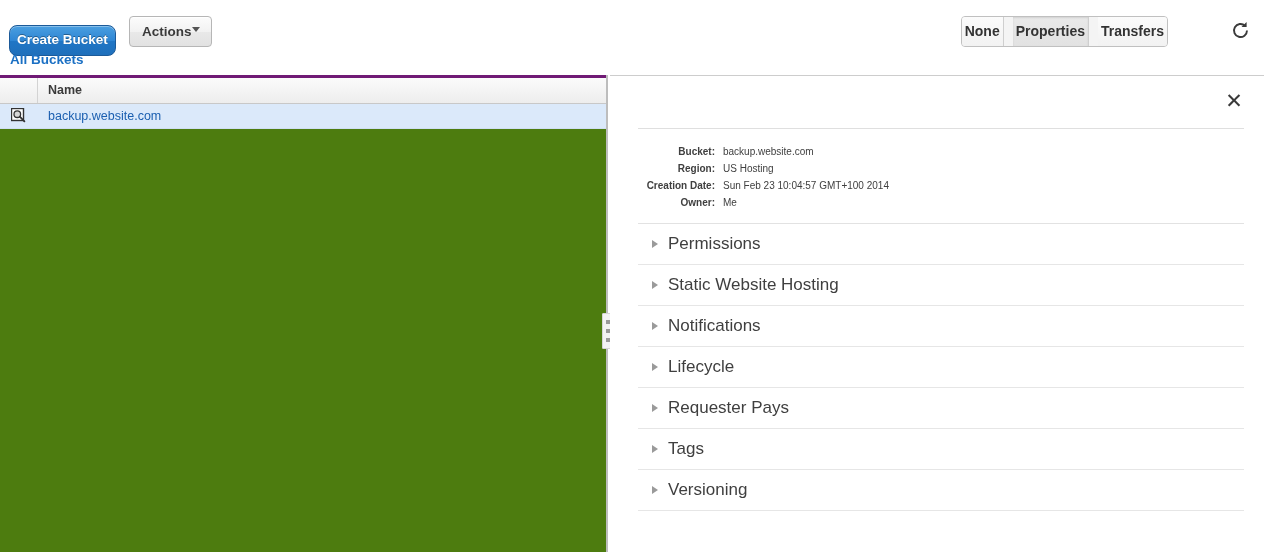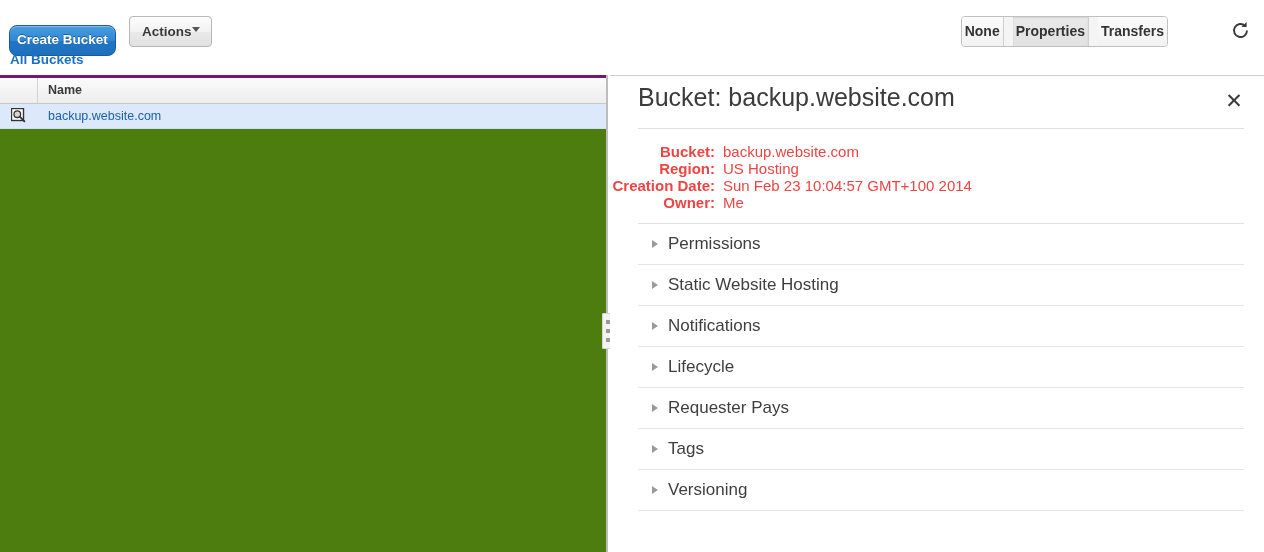--- a/index.html
+++ b/index.html
@@ -255,23 +255,23 @@
     margin: 0 20px 0 28px;
     height: 1px;
     background: #dfdfdf;
   }
 
   .meta {
     padding: 14px 0 12px 0;
   }
   .meta-row {
     display: flex;
-    font-size: 15px;
+    font-size: 10px;
     line-height: 17px;
-    color: #ef4444;
+    color: #404040;
   }
   .meta-label {
     width: 105px;
     text-align: right;
     font-weight: bold;
     padding-right: 8px;
     white-space: nowrap;
   }
   .meta-value {
     white-space: nowrap;
@@ -363,21 +363,20 @@
     <div class="splitter-grip">
       <i></i>
       <i></i>
       <i></i>
     </div>
   </div>
 
   <div class="right-panel">
 
     <div class="panel-header">
-      <div class="panel-title">Bucket: backup.website.com</div>
       <div class="panel-close">
         <span>✕</span>
       </div>
     </div>
 
     <div class="panel-rule"></div>
 
     <div class="meta">
       <div class="meta-row">
         <div class="meta-label">Bucket:</div>

